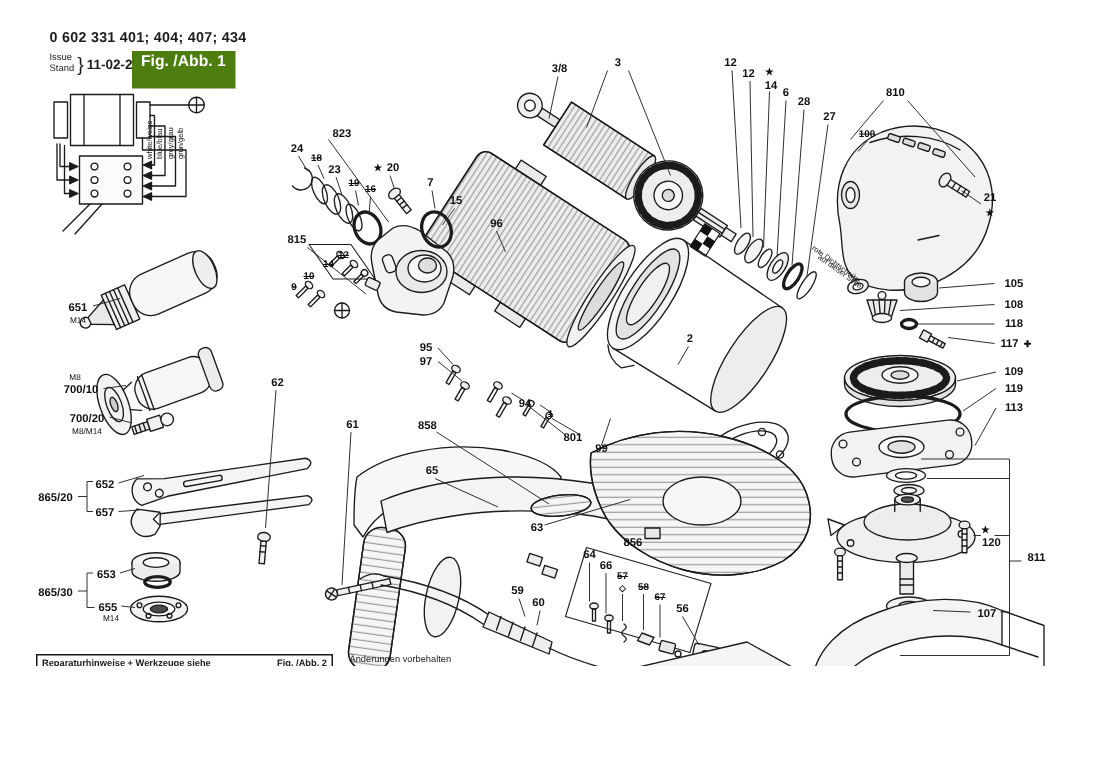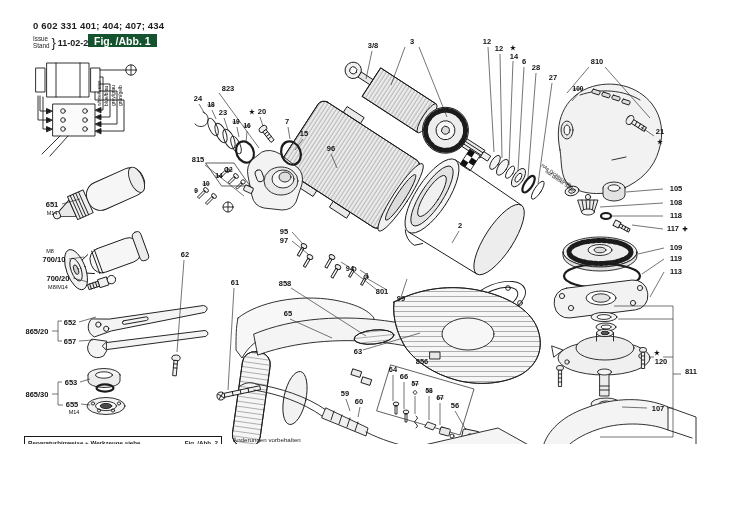--- a/index.html
+++ b/index.html
@@ -9,22 +9,22 @@
   svg text{fill:#111;font-family:"Liberation Sans",sans-serif;}
   .ln{stroke:#1b1b1b;stroke-width:.9;stroke-linecap:round;stroke-linejoin:round;fill:none;}
   .thick{stroke-width:2.2;}
   .ld{stroke:#2a2a2a;stroke-width:.65;fill:none;}
   
   .part-numbers{position:absolute;left:33px;top:20px;font-size:9.5px;font-weight:bold;letter-spacing:.2px;}
   .issue-block{position:absolute;left:33px;top:35px;display:flex;align-items:center;gap:1px;}
   .issue-labels{font-size:6.3px;line-height:6.8px;}
   .issue-brace{font-size:13px;font-weight:400;margin:0 1px;}
   .issue-date{font-size:9px;font-weight:bold;}
-  .fig-box{position:absolute;left:88px;top:34px;background:#14532d;color:#fff;font-weight:bold;
-           font-size:10.5px;padding:1px 6px 0 6px;}
+  .fig-box{position:absolute;left:88px;top:34px;background:#4d7c0f;color:#fff;font-weight:bold;
+           font-size:10.5px;padding:1px 6px 12px 6px;}
   
   .repair-box{position:absolute;left:24px;top:436px;width:190px;border:1.4px solid #1b1b1b;
               padding:2px 3px;display:grid;grid-template-columns:1fr auto;column-gap:5px;
               font-size:6.2px;font-weight:bold;line-height:8.6px;}
   .repair-box .fig{text-align:right;white-space:nowrap;}
   .change-notes{position:absolute;left:233px;top:436px;font-size:6.2px;line-height:8.2px;}
   .legend{position:absolute;display:flex;gap:3px;align-items:flex-start;}
   .legend .sym{font-size:7.5px;line-height:8px;}
   .legend .txt{font-size:6.1px;line-height:7.6px;}
   .legend-222{left:27px;top:483px;}

